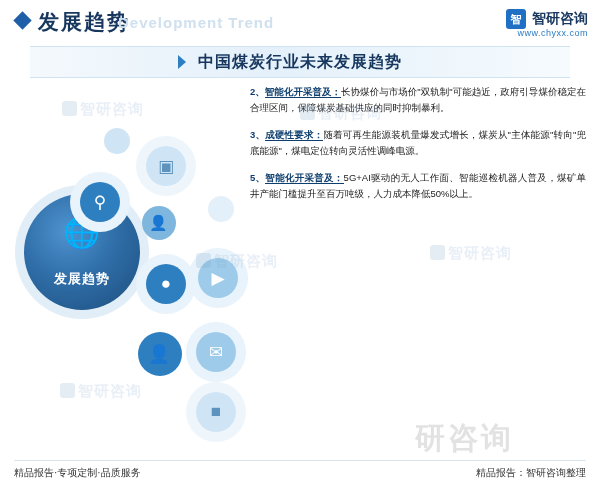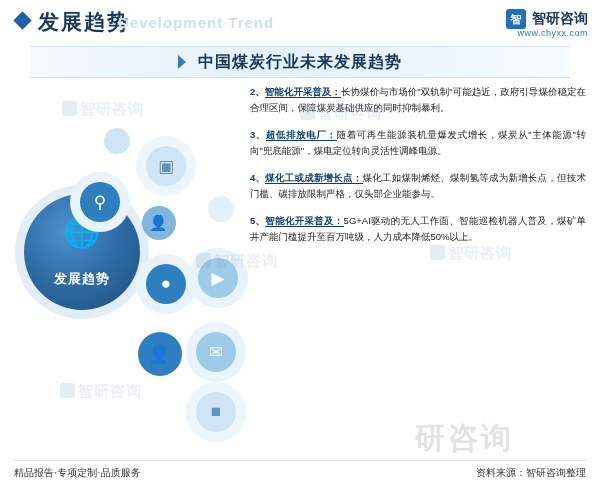--- a/index.html
+++ b/index.html
@@ -181,32 +181,29 @@
 
   <div class="bubble b-sm" style="left:96px;top:44px;background:#cfe5f6;"></div>
   <div class="bubble b-sm" style="left:200px;top:112px;background:#e3f0fa;"></div>
 </div>
 
 <div class="content">
   <div class="para">
     <b>2、</b><span class="und">智能化开采普及：</span><span>长协煤价与市场价"双轨制"可能趋近，政府引导煤价稳定在合理区间，保障煤炭基础供应的同时抑制暴利。</span>
   </div>
   <div class="para">
-    <b>3、</b><span class="und">超低排放电厂：</span><span>随着可再生能源装机量爆发式增长，煤炭从"主体能源"转向"兜底能源"，煤电定位转向灵活性调峰电源。</span>
-  </div>
-  <div class="para">
-    <b>4、</b><span class="und">煤化工或成新增长点：</span><span>煤化工如煤制烯烃、煤制氢等成为新增长点，但技术门槛、碳排放限制严格，仅头部企业能参与。</span>
+    <b>3、</b><span class="und">成硬性要求：</span><span>随着可再生能源装机量爆发式增长，煤炭从"主体能源"转向"兜底能源"，煤电定位转向灵活性调峰电源。</span>
   </div>
   <div class="para">
     <b>5、</b><span class="und">智能化开采普及：</span><span>5G+AI驱动的无人工作面、智能巡检机器人普及，煤矿单井产能门槛提升至百万吨级，人力成本降低50%以上。</span>
   </div>
 </div>
 
 <div class="wm" style="left:62px;top:100px;"><span class="mark"></span><span>智研咨询</span></div>
 <div class="wm" style="left:300px;top:104px;"><span class="mark"></span><span>智研咨询</span></div>
 <div class="wm" style="left:196px;top:252px;"><span class="mark"></span><span>智研咨询</span></div>
 <div class="wm" style="left:430px;top:244px;"><span class="mark"></span><span>智研咨询</span></div>
 <div class="wm" style="left:60px;top:382px;"><span class="mark"></span><span>智研咨询</span></div>
 <div class="bigwm">研咨询</div>
 
 <div class="footline"></div>
 <div class="foot-left">精品报告·专项定制·品质服务</div>
-<div class="foot-right">资料来源：智研咨询整理</div>
+<div class="foot-right">精品报告：智研咨询整理</div>
 
 </body></html>

